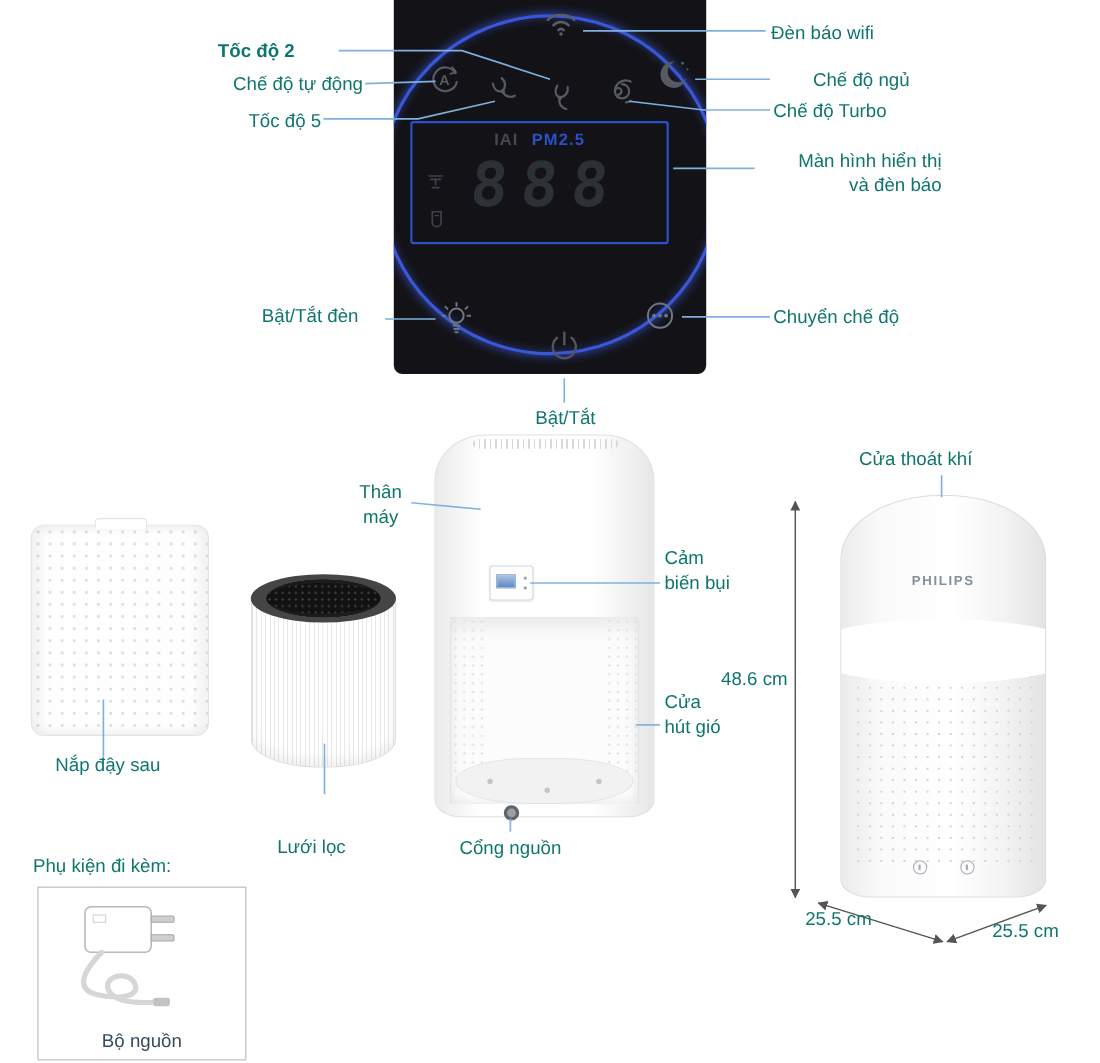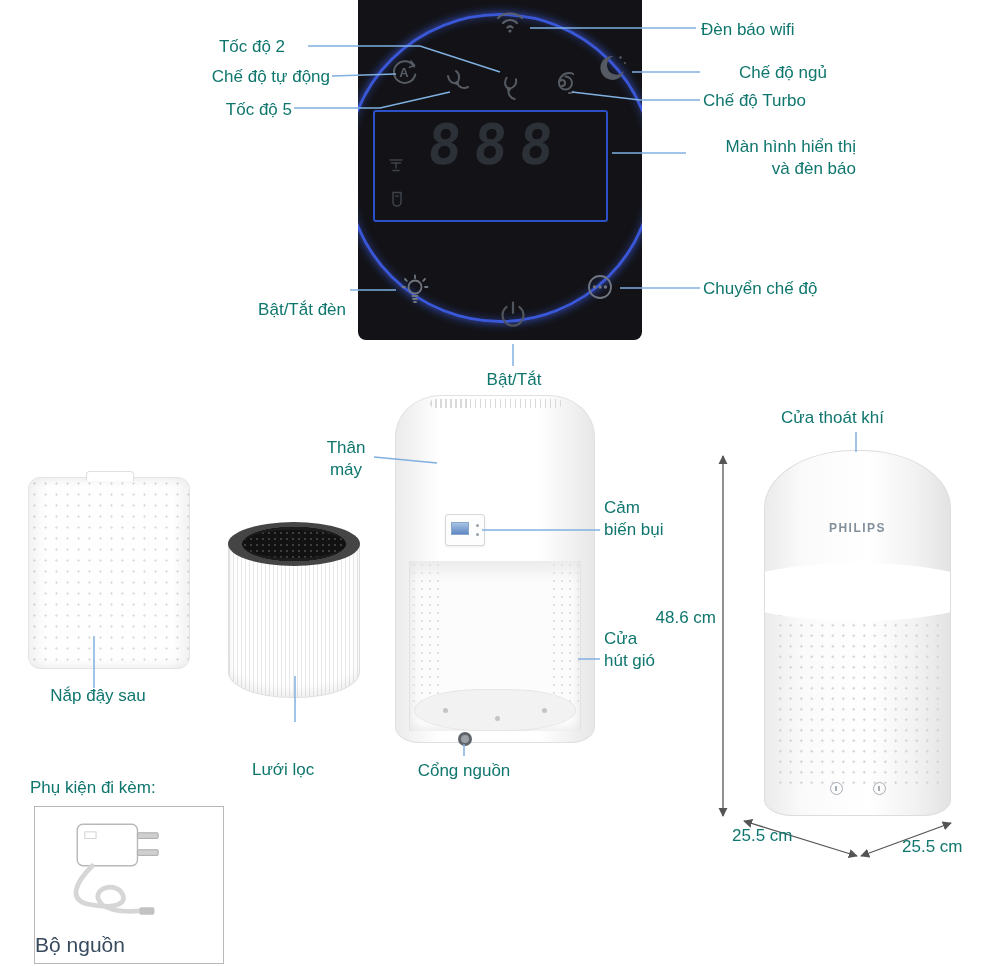--- a/index.html
+++ b/index.html
@@ -2,28 +2,28 @@
 <html><head>
 <meta charset="utf-8">
 <style>
   * { margin:0; padding:0; box-sizing:border-box; }
   body { background:#ffffff; }
   .canvas { position:relative; width:1000px; height:966px; background:#ffffff;
             font-family:"Liberation Sans", sans-serif; overflow:hidden; }
 
   
   .callout { position:absolute; color:#0f766e; font-size:17px; line-height:1.28; z-index:6; }
-  .lbl-speed2  { left:198px; top:36px;  width:108px; text-align:center; }
+  .lbl-speed2  { left:198px; top:36px;  width:108px; text-align:left;font-weight:bold; }
   .lbl-auto    { left:176px; top:66px;  width:154px; text-align:right; }
   .lbl-speed1  { left:184px; top:99px;  width:108px; text-align:right; }
   .lbl-wifi    { left:701px; top:19px; }
   .lbl-sleep   { left:739px; top:62px; }
   .lbl-turbo   { left:703px; top:90px; }
   .lbl-display { left:706px; top:136px; width:150px; text-align:right; }
-  .lbl-light   { left:238px; top:299px; width:108px; text-align:right; }
+  .lbl-light   { left:238px; top:277px; width:108px; }
   .lbl-mode    { left:703px; top:278px; }
   .lbl-power   { left:468px; top:369px; width:92px;  text-align:center; }
   .lbl-body    { left:317px; top:437px; width:58px;  text-align:center; }
   .lbl-outlet  { left:781px; top:407px; width:152px; }
   .lbl-sensor  { left:604px; top:497px; width:60px; }
   .lbl-inlet   { left:604px; top:628px; width:54px; }
   .lbl-rear    { left:42px;  top:685px; width:112px; text-align:center; }
   .lbl-filter  { left:252px; top:759px; width:86px;  text-align:left; }
   .lbl-port    { left:412px; top:760px; width:104px; text-align:center; }
   .lbl-height  { left:648px; top:607px; width:68px;  text-align:right; }
@@ -112,22 +112,22 @@
            font-size:12px; font-weight:bold; letter-spacing:1.5px; }
   .prod-controls { position:absolute; bottom:20px; width:100%; display:flex;
                    justify-content:center; gap:30px; }
   .ctrl-dot { width:13px; height:13px; border:1.5px solid #a7adb4; border-radius:50%; position:relative; }
   .ctrl-dot::after { content:""; position:absolute; left:4.5px; top:2.5px; width:1.5px; height:5px; background:#a7adb4; }
 
   
   .acc-box { position:absolute; left:34px; top:806px; width:190px; height:158px;
              border:1px solid #b9b9b9; background:#ffffff; z-index:1; }
   .acc-box svg { display:block; margin:6px auto 0; }
-  .acc-item { position:absolute; bottom:6px; width:100%; text-align:left;
-              color:#374a5e; font-size:21px; }
+  .acc-item { position:absolute; bottom:6px; width:100%; text-align:center;
+              color:#374a5e; font-size:17px; }
 </style>
 </head>
 <body>
 
 <div class="canvas">
 
   <div class="panel">
     <div class="ring"></div>
 
     <div class="picon" style="left:136px; top:8px;">
@@ -183,20 +183,23 @@
 
     <div class="picon" style="left:236px; top:52px;">
       <svg width="34" height="34" viewBox="0 0 34 34">
         <path d="M20 4 A12 12 0 1 0 30 19 A9.5 9.5 0 1 1 20 4 Z" fill="#565b63"></path>
         <circle cx="26.5" cy="5.5" r="1.3" fill="#565b63"></circle>
         <circle cx="31" cy="11" r="1" fill="#565b63"></circle>
       </svg>
     </div>
 
     <div class="display">
+      <div class="disp-top">
+        <span class="ai">IAI</span><span class="pm">PM2.5</span>
+      </div>
       <div class="digits">888</div>
       <div class="disp-ic" style="left:12px; top:44px;">
         <svg width="18" height="18" viewBox="0 0 18 18">
           <g stroke="#3e434a" stroke-width="1.5" fill="none" stroke-linecap="round">
             <path d="M3 4 h12"></path>
               <path d="M4.5 7 h9"></path>
               <path d="M9 7 v5"></path>
               <path d="M6 14.5 h6"></path>
           </g>
         </svg>

